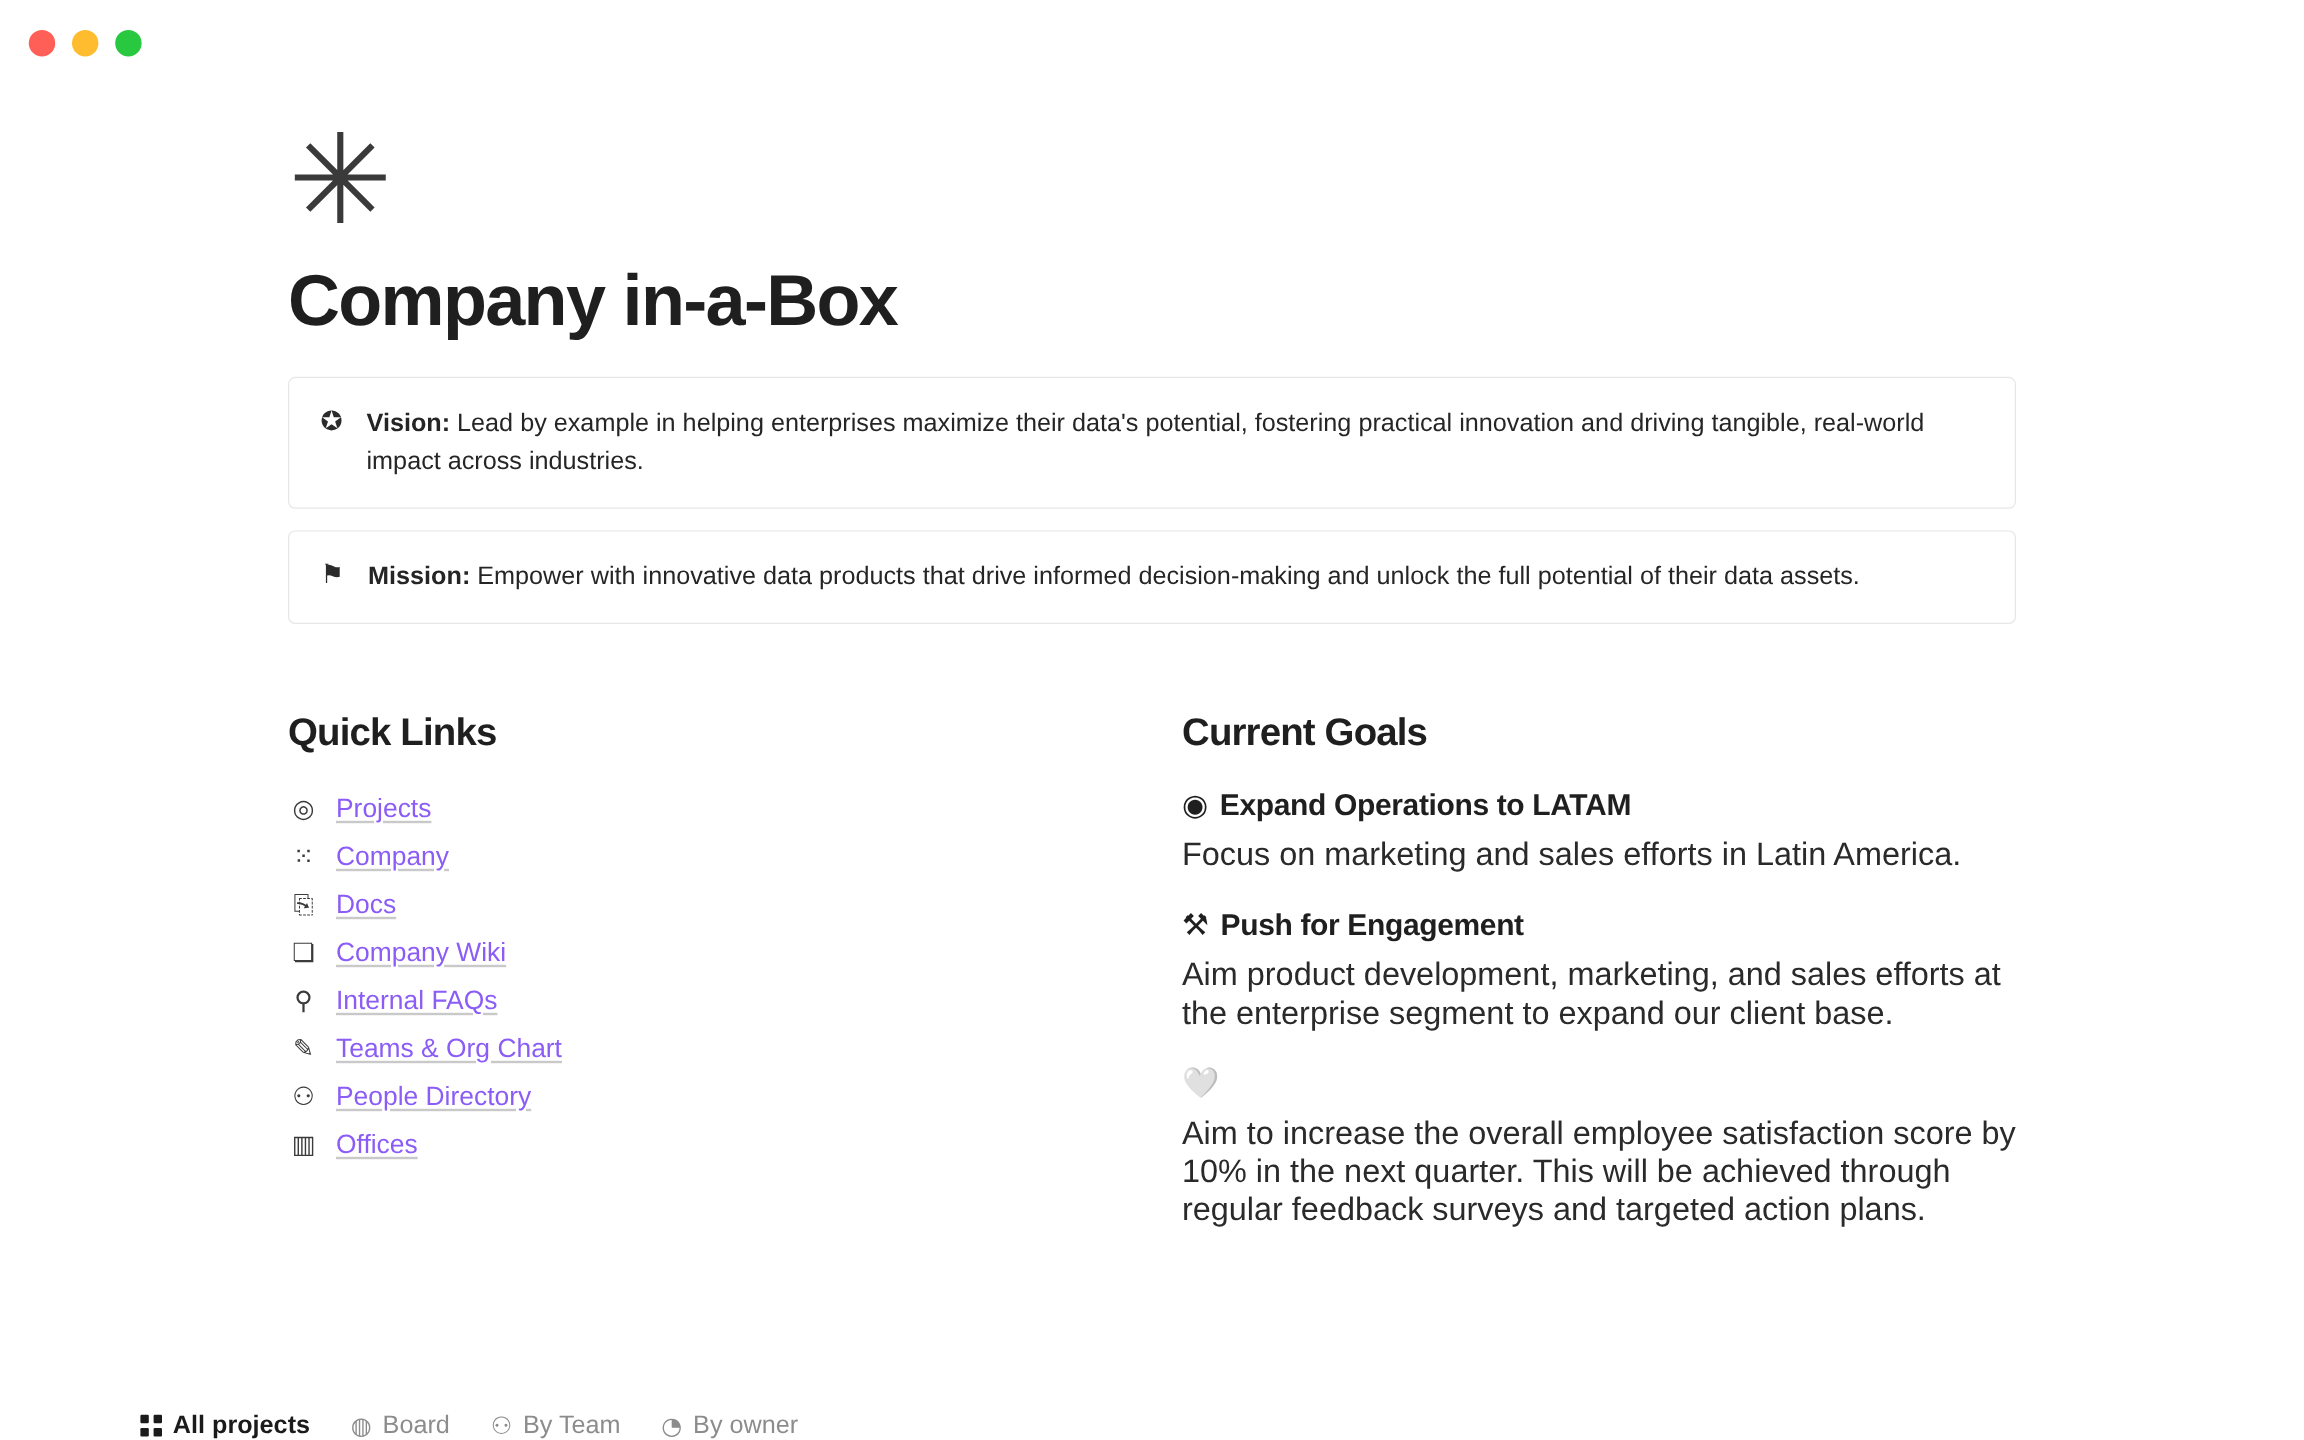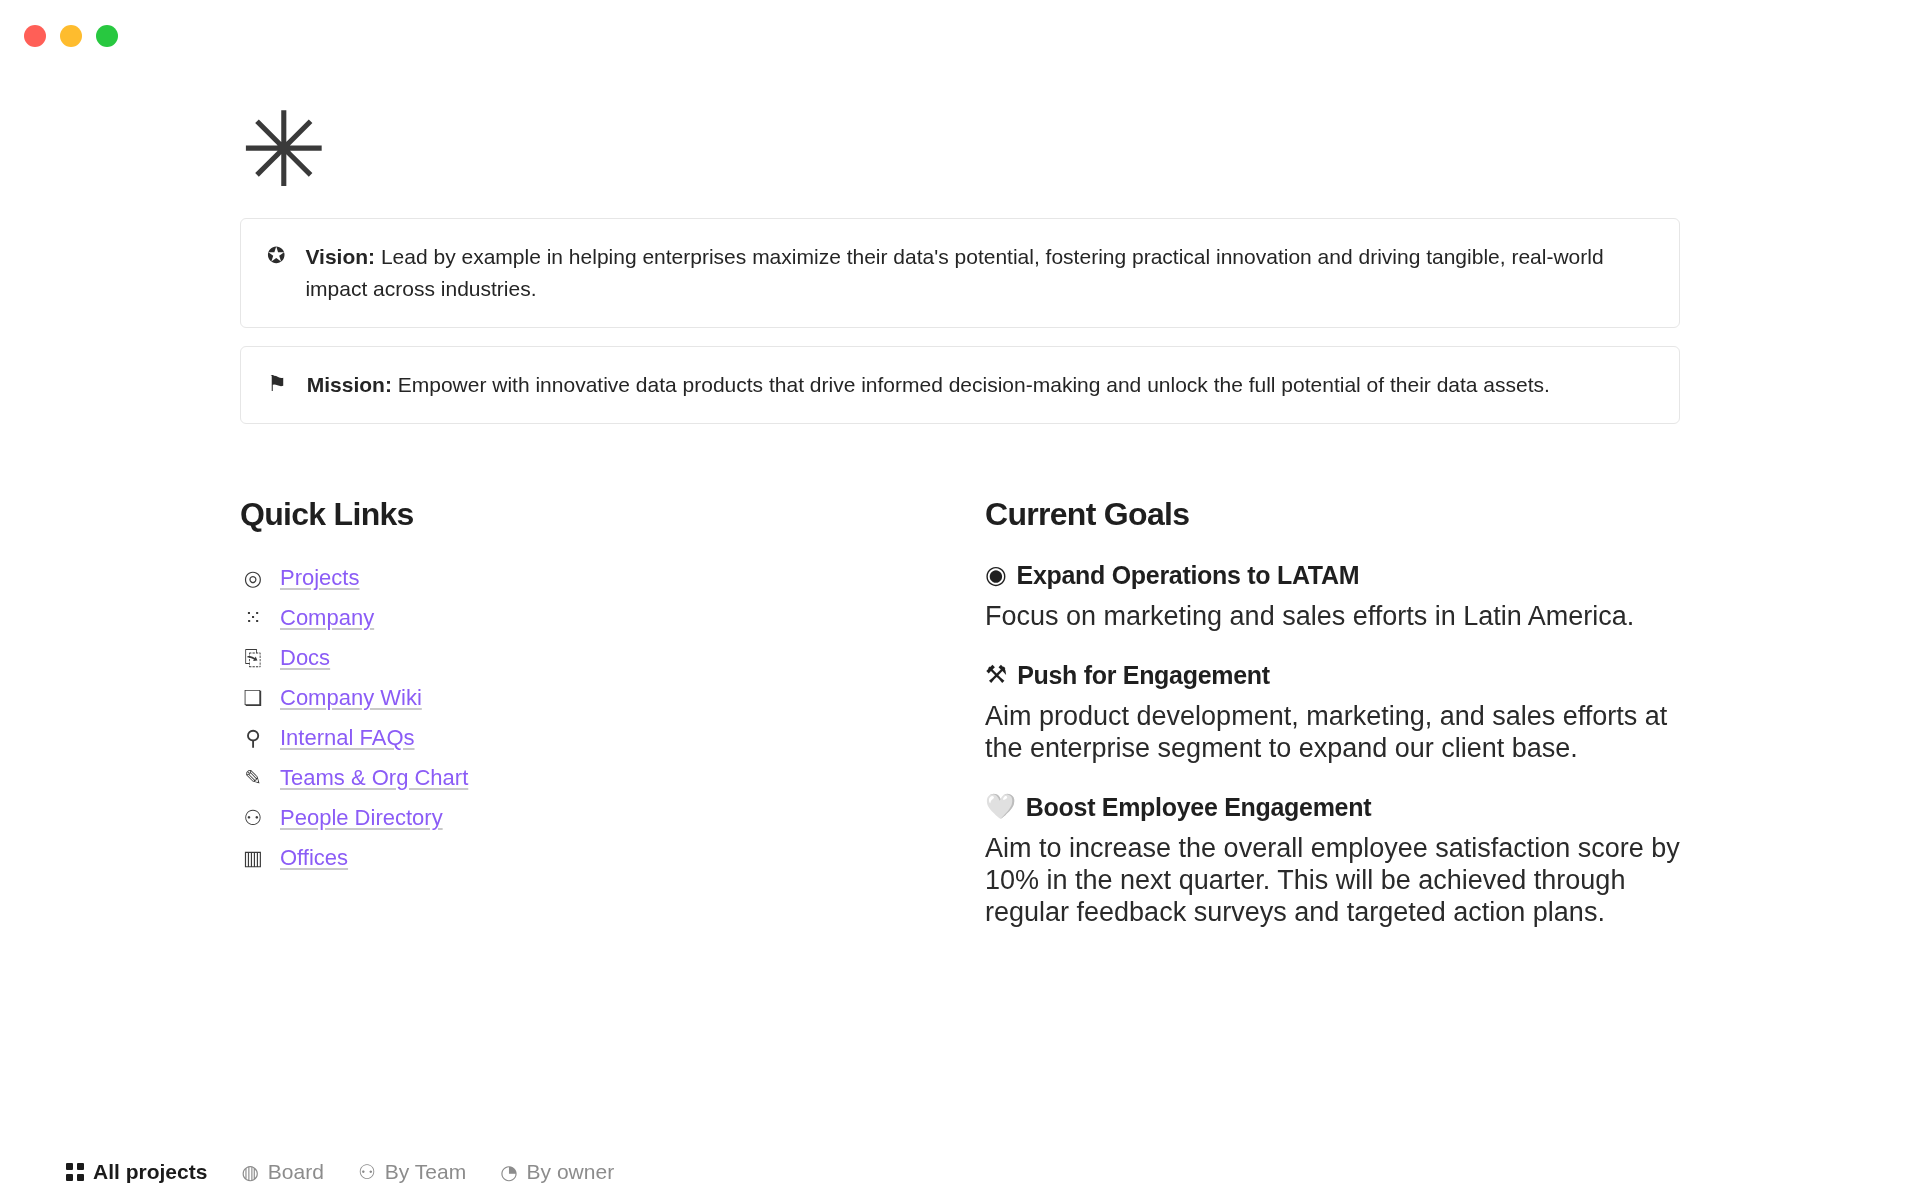--- a/index.html
+++ b/index.html
@@ -153,23 +153,23 @@
     color: #2a2a2a;
     max-width: 820px;
   }
 
   
   .view-bar {
     position: absolute;
     left: 0;
     top: 1160px;
     width: 100%;
-    padding-left: 66px;
-    display: flex;
-    align-items: flex-start;
+    padding-left: 117px;
+    display: flex;
+    align-items: flex-end;
     gap: 34px;
     font-size: 21px;
     color: #3a3a3a;
     overflow: hidden;
     height: 40px;
   }
   .view-item {
     display: flex;
     align-items: center;
     gap: 9px;
@@ -205,20 +205,21 @@
   <span class="dot red"></span>
   <span class="dot yellow"></span>
   <span class="dot green"></span>
 </div>
 
 <div class="page">
   <div class="content">
 
     <div class="page-icon">✳</div>
 
+    <h1 class="page-title">Company in-a-Box</h1>
 
     <div class="callout">
       <span class="cal-icon">✪</span>
       <span class="cal-text"><b>Vision:</b><span> Lead by example in helping enterprises maximize their data's potential, fostering practical innovation and driving tangible, real-world impact across industries.</span></span>
     </div>
 
     <div class="callout">
       <span class="cal-icon">⚑</span>
       <span class="cal-text"><b>Mission:</b><span> Empower with innovative data products that drive informed decision-making and unlock the full potential of their data assets.</span></span>
     </div>
@@ -287,21 +288,20 @@
           <div class="goal-head">
             <span class="g-icon">⚒</span>
             <span>Push for Engagement</span>
           </div>
           <div class="goal-body">Aim product development, marketing, and sales efforts at the enterprise segment to expand our client base.</div>
         </div>
 
         <div class="goal">
           <div class="goal-head">
             <span class="g-icon">🤍</span>
-            <span>Boost Employee Engagement</span>
           </div>
           <div class="goal-body">Aim to increase the overall employee satisfaction score by 10% in the next quarter. This will be achieved through regular feedback surveys and targeted action plans.</div>
         </div>
 
       </div>
     </div>
   </div>
 
   <div class="view-bar">
 

